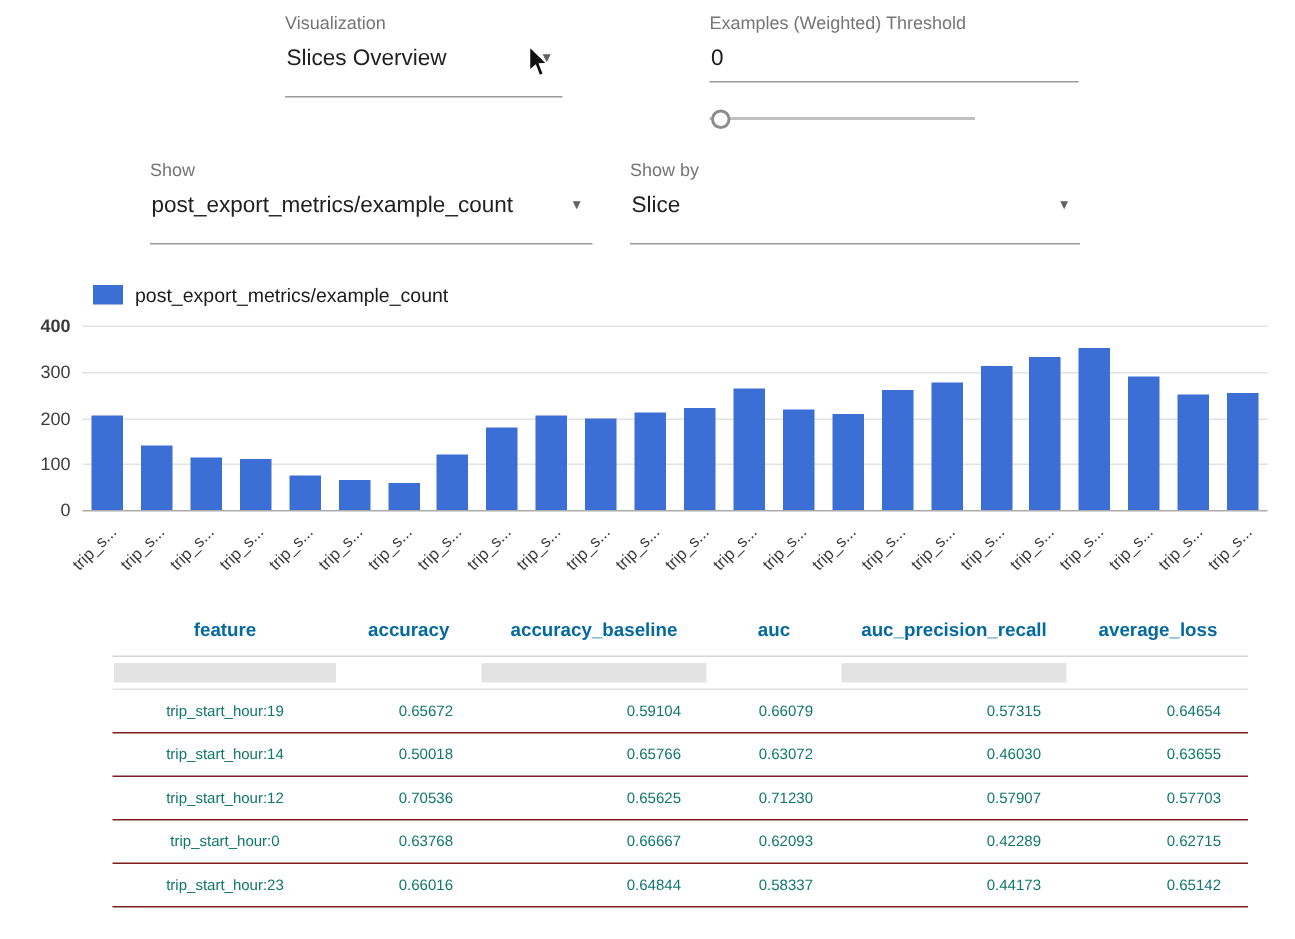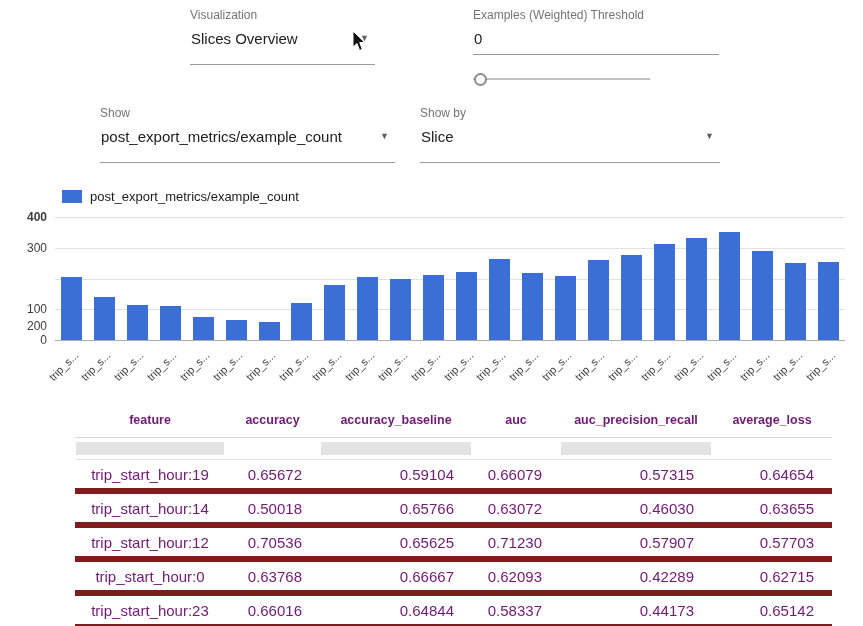--- a/index.html
+++ b/index.html
@@ -23,24 +23,24 @@
   #chart{position:absolute;left:55px;top:217px;width:790px;height:123px}
   .gridline{position:absolute;left:0;width:100%;height:1px;background:#e2e2e2}
   .gridline.baseline{background:#ababab}
   .ytick{position:absolute;left:-44px;width:36px;text-align:right;font-size:12px;color:#3c3c3c}
   .bar{position:absolute;bottom:0;width:21px}
   .xlabel{position:absolute;width:72px;text-align:right;font-size:11px;color:#3c3c3c;transform:rotate(-45deg);transform-origin:100% 0;white-space:nowrap}
 
   #metrics-table{position:absolute;left:75px;top:402px;width:757px}
   .t-row{display:grid;grid-template-columns:150px 95px 152px 88px 152px 120px;align-items:center}
   #table-head{height:35px;border-bottom:1px solid #d6d6d6}
-  #table-head .t-cell{text-align:center;font-size:12.5px;font-weight:bold;color:#701a75;cursor:pointer}
+  #table-head .t-cell{text-align:center;font-size:12.5px;font-weight:bold;color:#0369a1;cursor:pointer}
   #table-filter{height:21px;border-bottom:1px solid #e2e2e2}
   .filter-box{height:13px;margin:0 1px;background:#e3e3e3}
-  .t-data{height:28px;border-bottom:6px solid #7f1d1d;font-size:15px;color:#701a75}
+  .t-data{height:28px;border-bottom:1px solid #7f1d1d;font-size:10px;color:#0f766e}
   .t-cell.feature{text-align:center}
   .t-cell.num{text-align:right;padding-right:18px}
 </style>
 </head>
 <body>
 
 <div id="app">
 
   <div class="ctrl" style="left:190px;top:8px;width:185px">
     <div class="ctrl-label">Visualization</div>
@@ -82,21 +82,21 @@
     <span id="legend-swatch" style="background: rgb(59, 111, 214);"></span>
     <span id="legend-label">post_export_metrics/example_count</span>
   </div>
 
   <div id="chart">
       <div class="gridline baseline" style="top: 123px;"></div>
       <div class="ytick" style="top: 116px;">0</div>
       <div class="gridline" style="top: 92px;"></div>
       <div class="ytick" style="top: 85px;">100</div>
       <div class="gridline" style="top: 62px;"></div>
-      <div class="ytick" style="top: 55px; margin-top: 47px;">200</div>
+      <div class="ytick" style="top: 55px;">200</div>
       <div class="gridline" style="top: 31px;"></div>
       <div class="ytick" style="top: 24px;">300</div>
       <div class="gridline" style="top: 0px;"></div>
       <div class="ytick" style="top: -7px; font-weight: bold;">400</div>
       <div class="bar" style="left: 6px; height: 63px; background: rgb(59, 111, 214);"></div>
       <div class="xlabel" style="left: -55.5px; top: 132px;">trip_s...</div>
       <div class="bar" style="left: 38.9px; height: 43px; background: rgb(59, 111, 214);"></div>
       <div class="xlabel" style="left: -22.6px; top: 132px;">trip_s...</div>
       <div class="bar" style="left: 71.8px; height: 34.7px; background: rgb(59, 111, 214);"></div>
       <div class="xlabel" style="left: 10.3px; top: 132px;">trip_s...</div>

